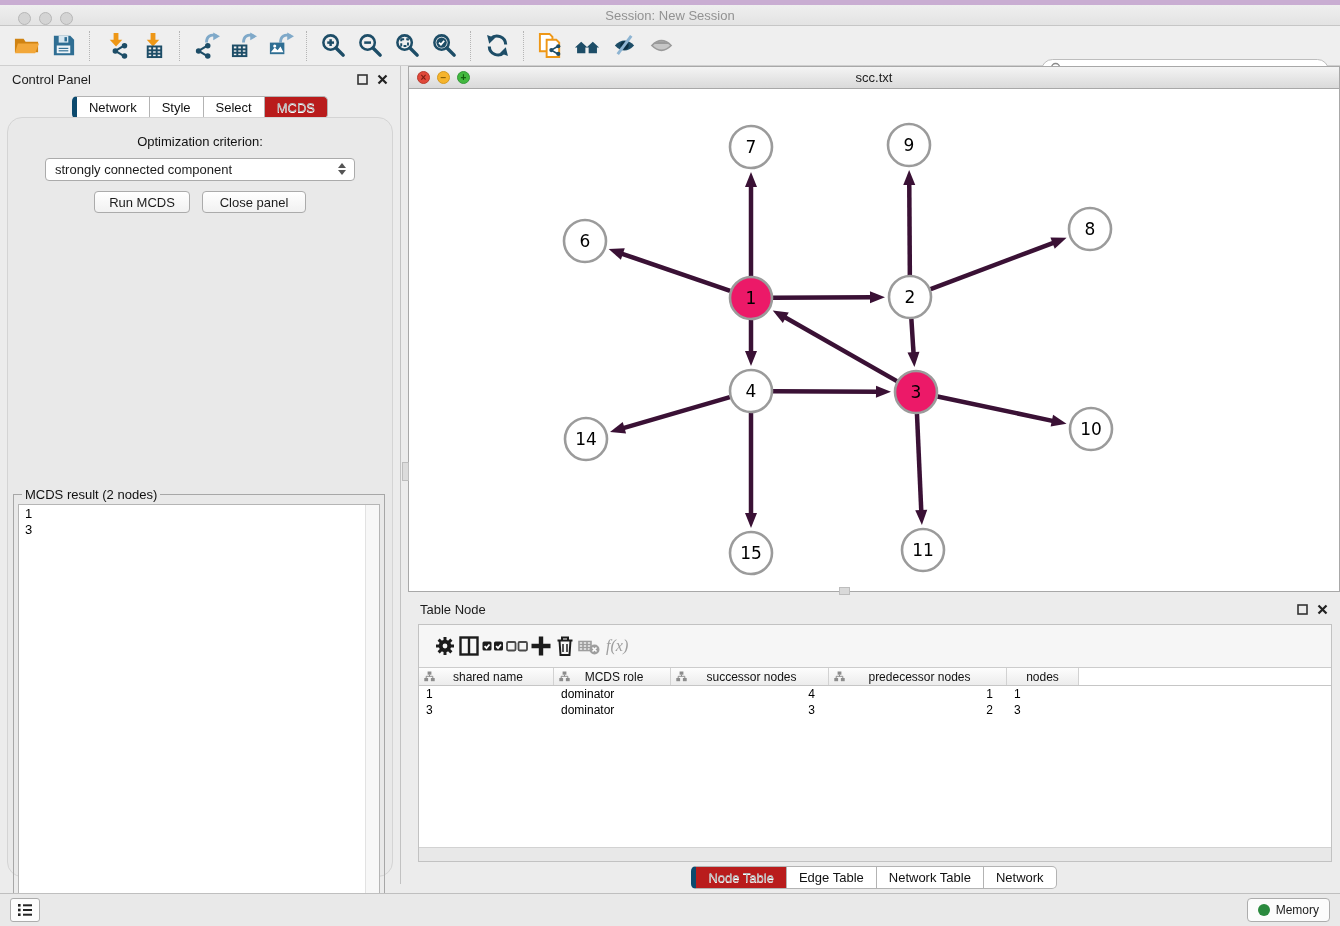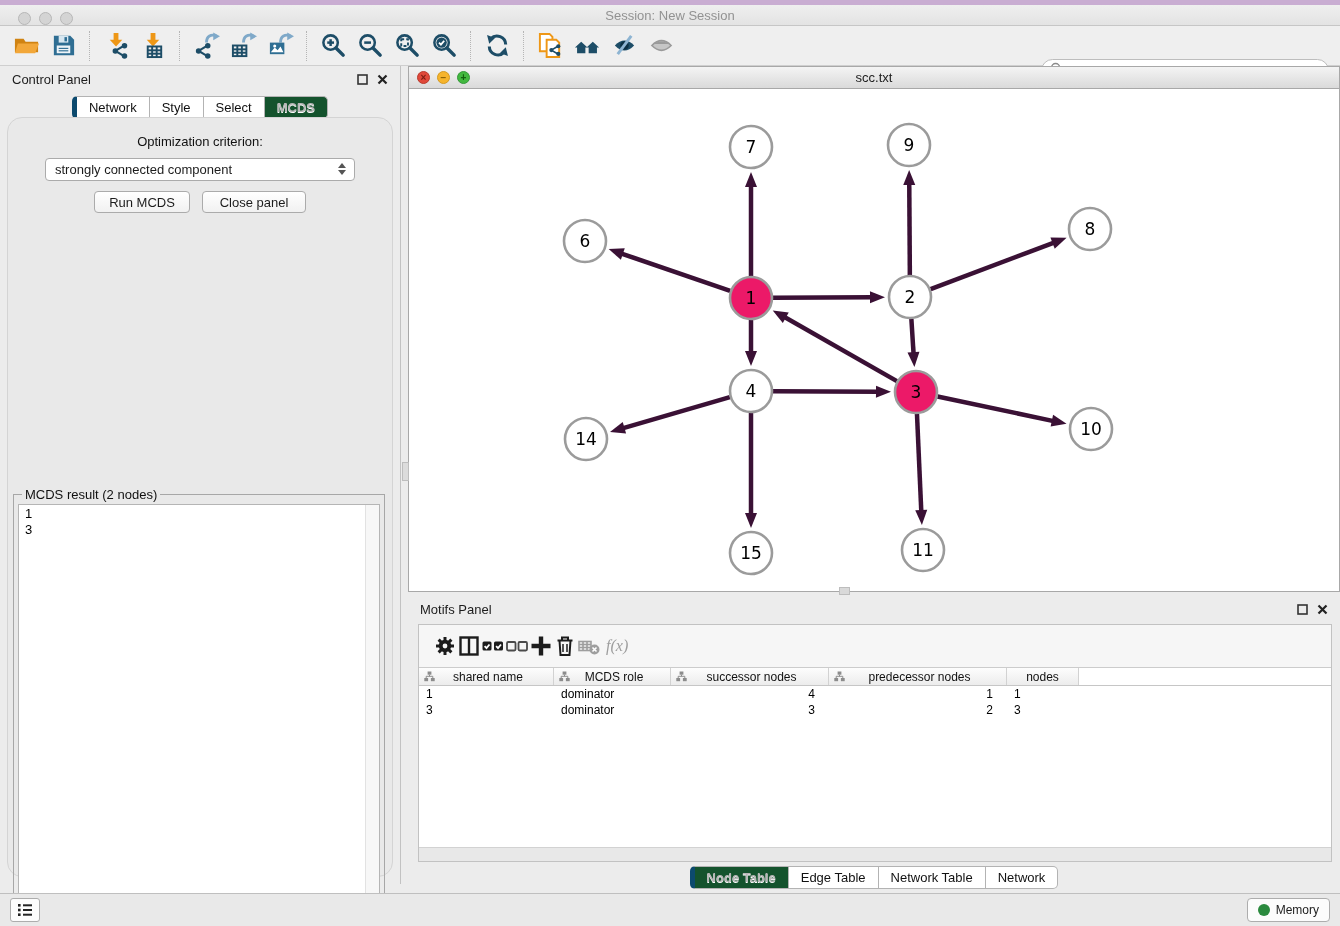--- a/index.html
+++ b/index.html
@@ -29,21 +29,21 @@
   .panel-header .hicons{display:flex;gap:9px;align-items:center;}
   .hicon svg{width:11px;height:11px;display:block;}
 
   
   #control-panel{position:absolute;left:0;top:66px;width:401px;height:818px;background:#ececec;
     border-right:1px solid #c2c2c2;box-sizing:border-box;}
   #cp-tabs{position:absolute;left:0;right:0;top:30px;display:flex;justify-content:center;}
   .tab{background:#fff;border:1px solid #b3b3b3;border-left:none;padding:3px 12px;font-size:13px;color:#111;cursor:default;}
   .tab:first-child{border-left:5px solid #0c4a6e;border-radius:5px 0 0 5px;}
   .tab:last-child{border-radius:0 5px 5px 0;}
-  .tab.selected{background:#14532d;color:#b6b6b6;text-shadow:0 1px 0 #fff;font-weight:bold;}
+  .tab.selected{background:#b91c1c;color:#b6b6b6;text-shadow:0 1px 0 #fff;}
   #cp-content{position:absolute;left:7px;top:51px;width:386px;height:760px;background:#e9e9e9;
     border:1px solid #d4d4d4;border-radius:15px;box-sizing:border-box;}
   #opt-label{position:absolute;left:0;right:0;top:16px;text-align:center;font-size:13px;color:#111;}
   #criterion-select{position:absolute;left:37px;top:40px;width:310px;height:23px;background:#fff;
     border:1px solid #ababab;border-radius:4px;font-size:13px;display:flex;align-items:center;
     padding-left:9px;box-sizing:border-box;}
   .updown{position:absolute;right:8px;top:4px;display:flex;flex-direction:column;gap:2px;}
   .updown i{display:block;width:0;height:0;border-left:4px solid transparent;border-right:4px solid transparent;}
   .updown i.up{border-bottom:5px solid #555;}
   .updown i.down{border-top:5px solid #555;}
@@ -460,21 +460,21 @@
           </g>
         </svg>
     </div>
   </div>
 
   <div id="v-grip"></div>
   <div id="h-grip"></div>
 
   <div id="table-panel">
     <div class="panel-header">
-      <span>Motifs Panel</span>
+      <span>Table Node</span>
       <span class="hicons">
         <span class="hicon">
             <svg viewBox="0 0 11 11">
               <rect x="1" y="1" width="9" height="9" fill="none" stroke="#333" stroke-width="1.6"></rect>
             </svg>
           </span>
         <span class="hicon">
             <svg viewBox="0 0 11 11">
               <path d="M1.5 1.5l8 8M9.5 1.5l-8 8" stroke="#222" stroke-width="2.2"></path>
             </svg>

